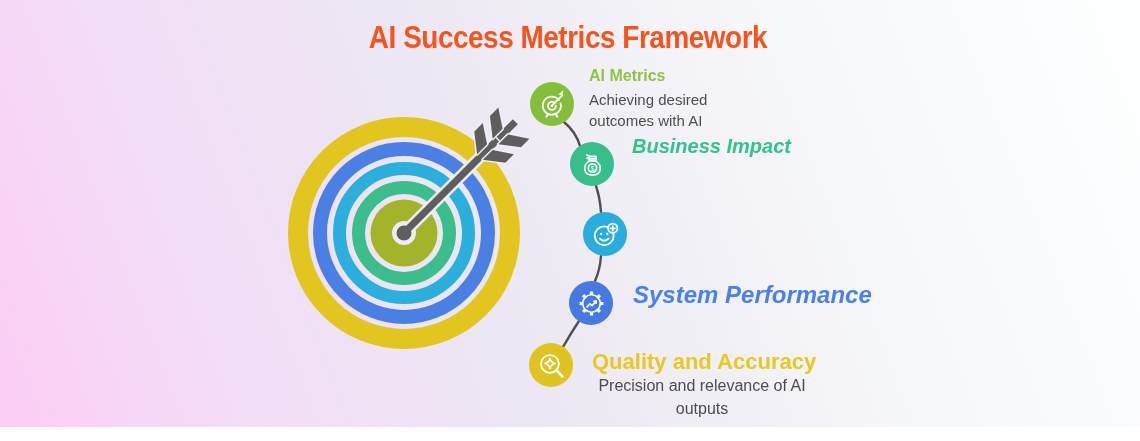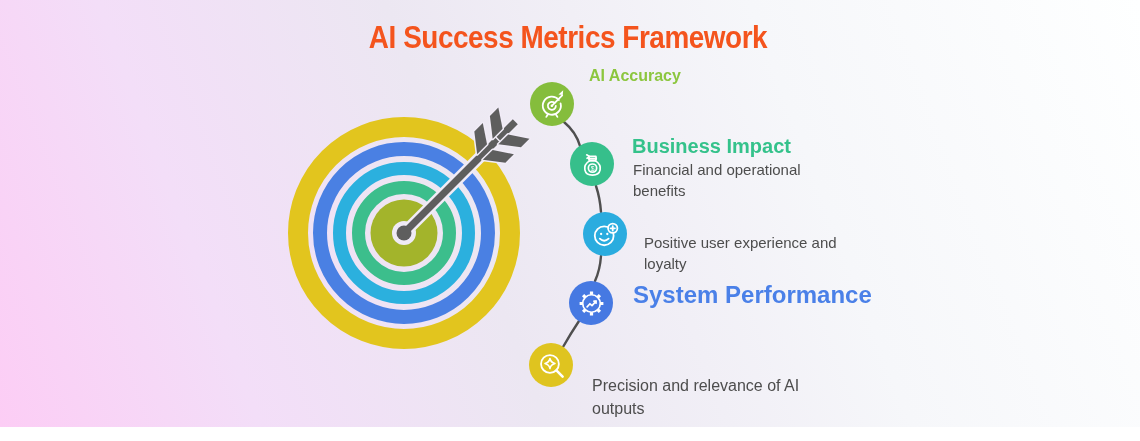--- a/index.html
+++ b/index.html
@@ -22,24 +22,24 @@
   }
   .item-icon svg{width:31px;height:31px;display:block;}
   .heading{position:absolute;z-index:2;font-weight:bold;line-height:1;white-space:nowrap;}
   .desc{position:absolute;z-index:2;line-height:1.42;}
   .i1{left:530px;top:82px;}   .h1x{left:589px;top:68px;font-size:16px;}
   .d1{left:589px;top:89px;width:185px;font-size:15px;}
   .i2{left:570px;top:142px;}  .h2x{left:632px;top:136px;font-size:20px;}
   .d2{left:633px;top:159px;width:190px;font-size:15px;}
   .i3{left:583px;top:212px;}  .h3x{left:643px;top:209px;font-size:20px;}
   .d3{left:644px;top:232px;width:205px;font-size:15px;}
-  .i4{left:569px;top:281px;}  .h4x{left:633px;top:283px;font-size:24px;}
+  .i4{left:569px;top:281px;}  .h4x{left:633px;top:283px;font-size:24px;font-style:italic;}
   .d4{left:634px;top:316px;width:280px;font-size:17px;}
   .i5{left:529px;top:343px;}  .h5x{left:592px;top:351px;font-size:22px;}
-  .d5{left:592px;top:375px;width:220px;font-size:16px;}
+  .d5{left:592px;top:375px;width:220px;font-size:16px;text-align:center;}
   .fletch polygon{paint-order:stroke;}
 </style>
 </head>
 <body>
 
 <div class="stage">
 
   <svg class="art" width="1140" height="441" viewBox="0 0 1140 441">
     <g>
       <circle cx="404" cy="233" r="106" fill="none" stroke-width="20" stroke="#E2C51E"></circle>
@@ -74,59 +74,59 @@
   <div class="item-icon i1" style="background: rgb(133, 189, 60);">
     <svg viewBox="0 0 24 24" fill="none" stroke="#fff" stroke-width="1.4" stroke-linecap="round">
       <path d="M16.9,8.5 A7,7 0 1 0 18.26,11.19"></path>
       <path d="M13.69,10.81 A3.1,3.1 0 1 0 14.6,13"></path>
       <line x1="11.5" y1="13" x2="19.5" y2="5"></line>
       <path d="M19.9,4.6 l-3.3,-0.4 3.7,-3.3 z" fill="#fff" stroke="none"></path>
       <circle cx="11.5" cy="13" r="1" fill="#fff" stroke="none"></circle>
       <path d="M8.6,19.3 L7.2,21.6 M14.4,19.3 L15.8,21.6"></path>
     </svg>
   </div>
-  <div class="heading h1x" style="color: rgb(140, 198, 63);">AI Accuracy</div>
+  <div class="heading h1x" style="color: rgb(140, 198, 63);">AI Metrics</div>
+  <div class="desc d1" style="color: rgb(77, 77, 77);">Achieving desired outcomes with AI</div>
 
   <div class="item-icon i2" style="background: rgb(54, 191, 139);">
     <svg viewBox="0 0 24 24" fill="none" stroke="#fff" stroke-width="1.3" stroke-linecap="round" stroke-linejoin="round">
       <path d="M9.6,9.2 C6.8,11 5.6,13.8 6.1,16.2 C6.6,18.8 9,20.2 12,20.2 C15,20.2 17.4,18.8 17.9,16.2 C18.4,13.8 17.2,11 14.4,9.2 Z"></path>
       <path d="M9.6,9.2 L9.1,7.4 L14.9,7.4 L14.4,9.2"></path>
       <path d="M9.4,5.6 L14.6,5.6 L14.9,7.4 L9.1,7.4 Z"></path>
       <path d="M9.4,5.6 L7.5,4.5 M9.2,6.4 L7.8,7.2"></path>
       <circle cx="12" cy="14.8" r="3.2"></circle>
       <text x="12" y="16.7" font-size="5.2" text-anchor="middle" fill="#fff" stroke="none" font-family="'Liberation Sans',sans-serif">$</text>
     </svg>
   </div>
-  <div class="heading h2x" style="color: rgb(52, 194, 139);">Business Impact</div>
-  <div class="desc d2" style="color: rgb(77, 77, 77);">Financial and operational benefits</div>
+  <div class="heading h2x" style="color: rgb(52, 194, 139); font-style: italic;">Business Impact</div>
 
   <div class="item-icon i3" style="background: rgb(42, 172, 223);">
     <svg viewBox="0 0 24 24" fill="none" stroke="#fff" stroke-width="1.4" stroke-linecap="round">
       <circle cx="11" cy="13" r="7.3"></circle>
       <circle cx="8.6" cy="11.6" r="0.9" fill="#fff" stroke="none"></circle>
       <circle cx="13.4" cy="11.6" r="0.9" fill="#fff" stroke="none"></circle>
       <path d="M7.6,15.2 Q11,18.4 14.4,15.2"></path>
       <circle cx="17.6" cy="7.2" r="3.6" stroke="#fff" fill="#2AACDF"></circle>
       <path d="M17.6,5.5 V8.9 M15.9,7.2 H19.3"></path>
     </svg>
   </div>
-  <div class="desc d3" style="color: rgb(77, 77, 77);">Positive user experience and loyalty</div>
 
   <div class="item-icon i4" style="background: rgb(70, 121, 226);">
     <svg viewBox="0 0 24 24" fill="none" stroke="#fff" stroke-width="1.3" stroke-linecap="round">
       <circle cx="12" cy="12" r="6.8"></circle>
       <path stroke-width="2.5" stroke-linecap="butt" d="M18.8,12 L21.2,12 M16.8,16.8 L18.5,18.5 M12,18.8 L12,21.2 M7.2,16.8 L5.5,18.5 M5.2,12 L2.8,12 M7.2,7.2 L5.5,5.5 M12,5.2 L12,2.8 M16.8,7.2 L18.5,5.5"></path>
       <path d="M8.6,14.6 L10.8,12.2 L12.4,13.6 L15.4,10.4" stroke-linejoin="round"></path>
       <path d="M13.9,10.2 L15.5,10.2 L15.5,11.8"></path>
     </svg>
   </div>
   <div class="heading h4x" style="color: rgb(74, 128, 232);">System Performance</div>
 
   <div class="item-icon i5" style="background: rgb(223, 196, 31);">
     <svg viewBox="0 0 24 24" fill="none" stroke="#fff" stroke-width="1.4" stroke-linecap="round">
       <circle cx="10.8" cy="10.8" r="6.9"></circle>
       <line x1="15.8" y1="15.8" x2="20.6" y2="20.6" stroke-width="2"></line>
       <path d="M10.8,6.6 C11.3,8.9 12.3,9.9 14.7,10.5 C12.3,11.1 11.3,12.1 10.8,14.4 C10.3,12.1 9.3,11.1 6.9,10.5 C9.3,9.9 10.3,8.9 10.8,6.6 Z" stroke-width="1.2" stroke-linejoin="round"></path>
     </svg>
   </div>
+  <div class="heading h5x" style="color: rgb(233, 200, 31);">Quality and Accuracy</div>
   <div class="desc d5" style="color: rgb(77, 77, 77);">Precision and relevance of AI outputs</div>
 
 </div>
 
 </body></html>

